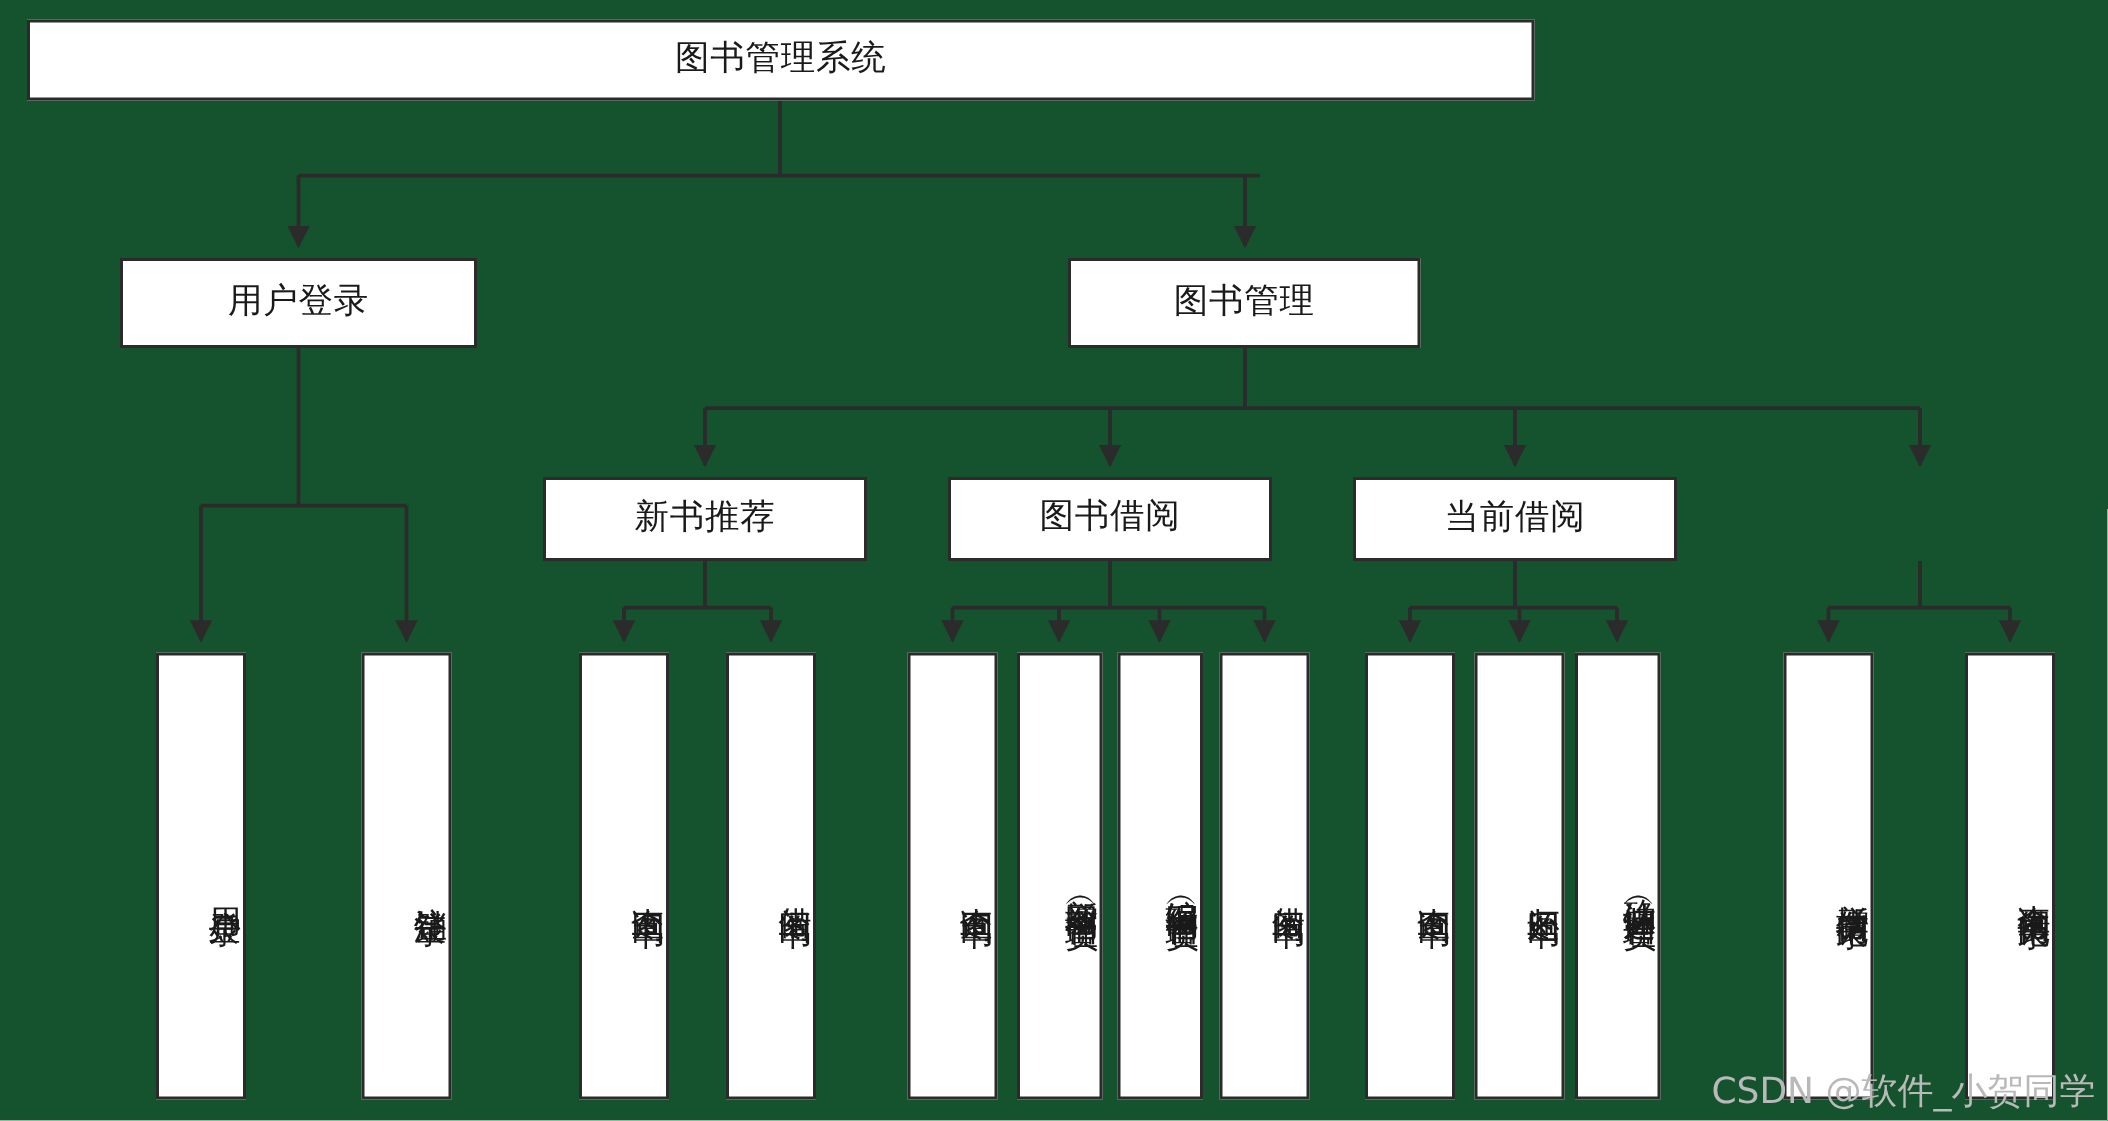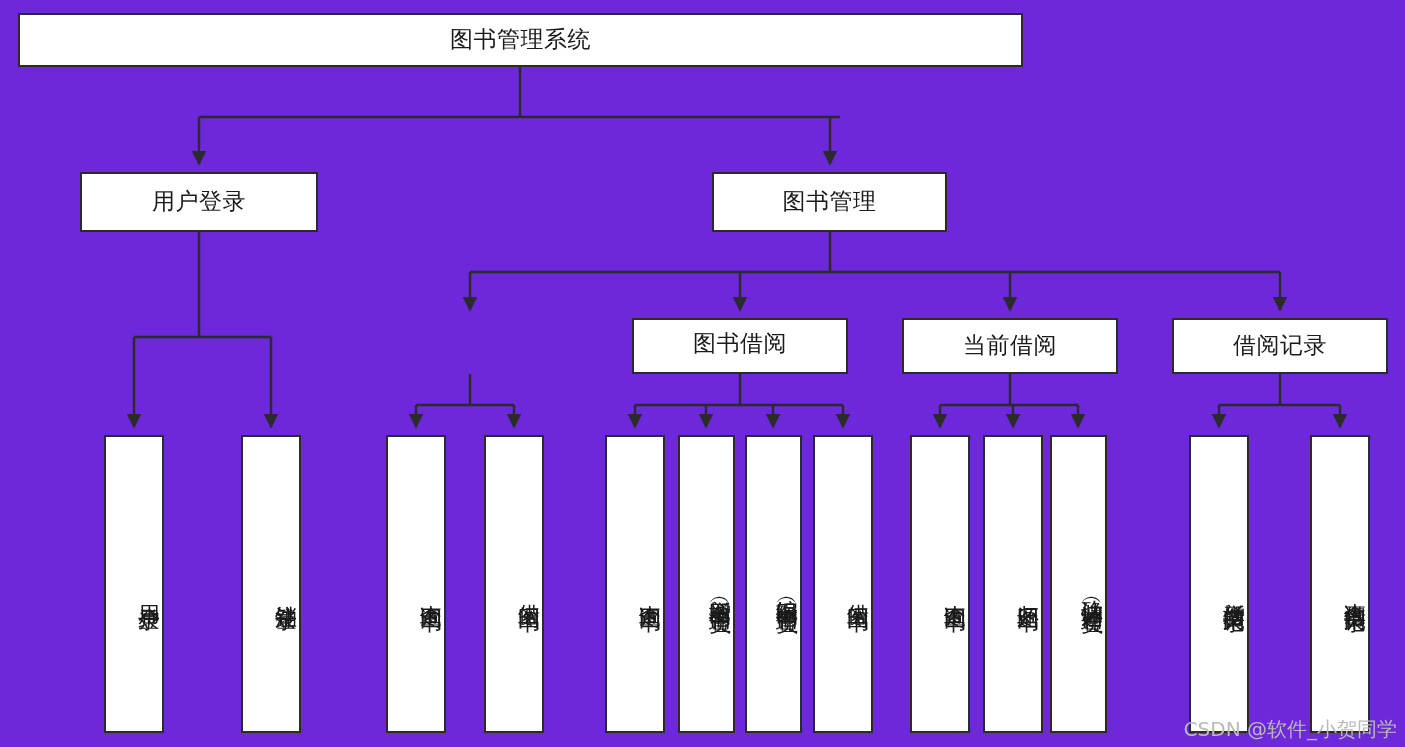--- a/index.html
+++ b/index.html
@@ -8,21 +8,21 @@
     padding: 0;
     background: #ffffff;
   }
   body {
     font-family: "DejaVu Sans", "Liberation Sans", sans-serif;
   }
   #canvas {
     position: relative;
     width: 1405px;
     height: 747px;
-    background: #6d28d9;
+    background: #14532d;
     overflow: hidden;
   }
   #edges {
     position: absolute;
     left: 0;
     top: 0;
     width: 1405px;
     height: 747px;
     pointer-events: none;
   }
@@ -55,21 +55,21 @@
     display: block;
   }
   .node.vert .lbl {
     writing-mode: vertical-rl;
     text-orientation: upright;
   }
   #watermark {
     position: absolute;
     right: 8px;
     bottom: 4px;
-    font-size: 20px;
+    font-size: 24px;
     color: #b9b9b9;
     white-space: nowrap;
     user-select: none;
   }
 </style>
 </head>
 <body>
 
 <div id="canvas">
 
@@ -127,28 +127,28 @@
     <span class="lbl">图书管理系统</span>
   </div>
 
   <div class="node horiz" style="left:80px;top:172px;width:238px;height:60px;">
     <span class="lbl">用户登录</span>
   </div>
   <div class="node horiz" style="left:712px;top:172px;width:235px;height:60px;">
     <span class="lbl">图书管理</span>
   </div>
 
+  <div class="node horiz" style="left:362px;top:318px;width:216px;height:56px;">
+    <span class="lbl">新书推荐</span>
+  </div>
   <div class="node horiz" style="left:632px;top:318px;width:216px;height:56px;font-family:Liberation Mono, monospace;">
     <span class="lbl">图书借阅</span>
   </div>
   <div class="node horiz" style="left:902px;top:318px;width:216px;height:56px;justify-content:center;">
     <span class="lbl">当前借阅</span>
-  </div>
-  <div class="node horiz" style="left:1172px;top:318px;width:216px;height:56px;">
-    <span class="lbl">借阅记录</span>
   </div>
 
   <div class="node vert" style="left:104px;top:435px;width:60px;height:298px;">
     <span class="lbl">用户登录</span>
   </div>
   <div class="node vert" style="left:241px;top:435px;width:60px;height:298px;">
     <span class="lbl">注销登录</span>
   </div>
 
   <div class="node vert" style="left:386px;top:435px;width:60px;height:298px;">

